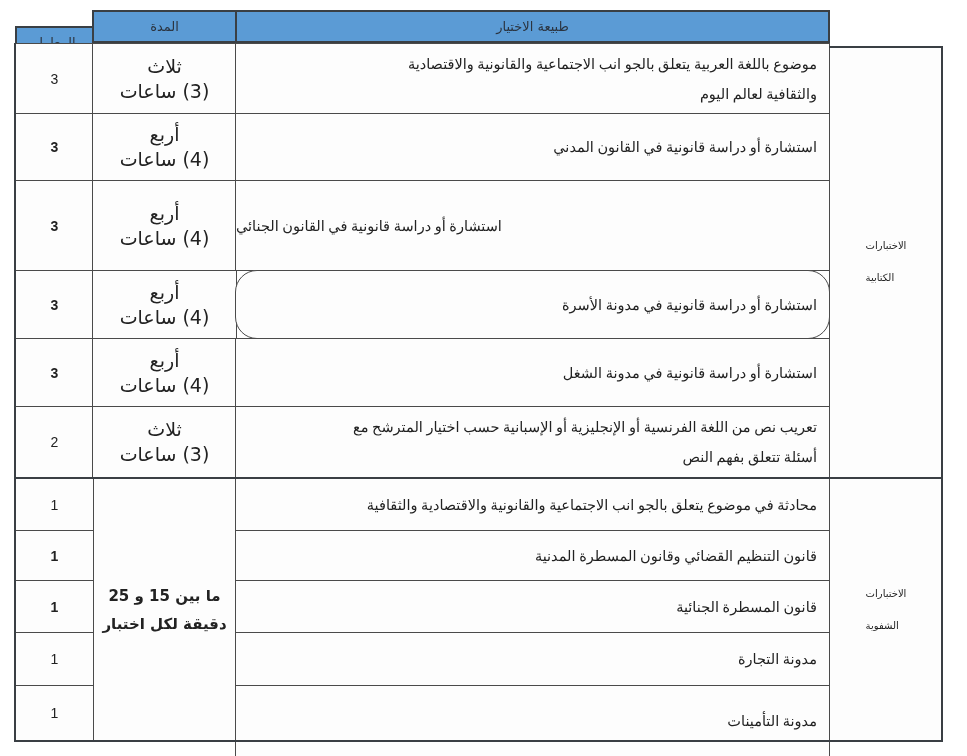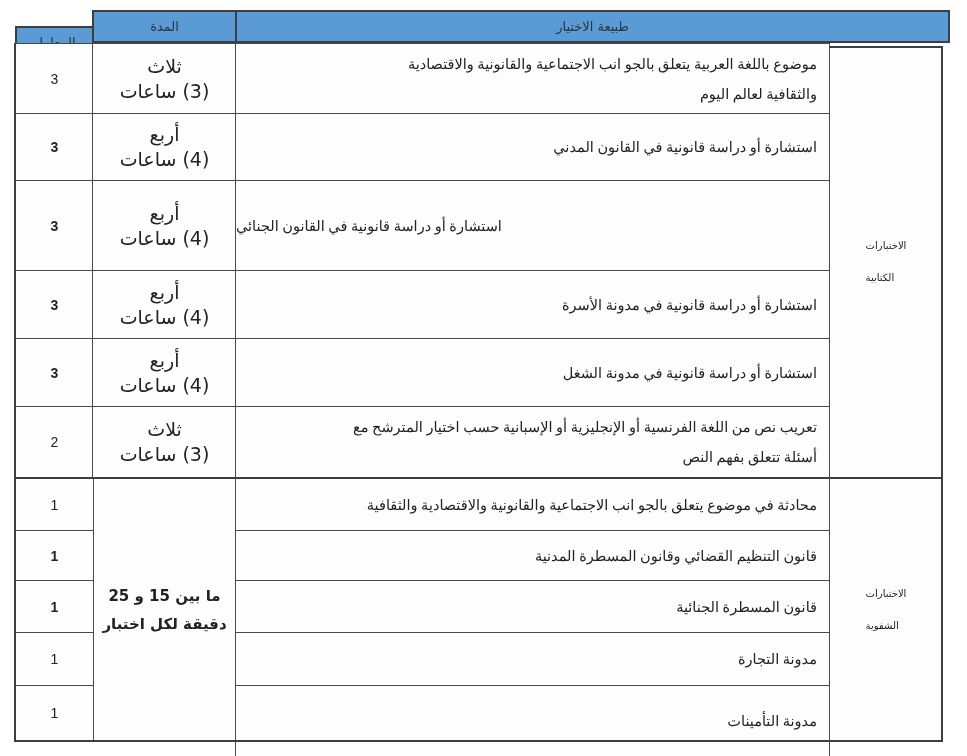--- a/index.html
+++ b/index.html
@@ -30,21 +30,21 @@
       box-sizing: border-box;
       display: flex;
       align-items: center;
       justify-content: center;
       font-size: 13px;
       color: #2b3440;
       direction: rtl;
     }
     .hdr-coef { left: 15px; width: 79px; margin-top: 16px; }
     .hdr-dur { left: 92px; width: 145px; }
-    .hdr-nat { left: 235px; width: 715px; }
+    .hdr-nat { left: 235px; width: 595px; }
 
     
     .cell {
       position: absolute;
       box-sizing: border-box;
       border: 1px solid #4a4a4a;
       background: #fdfdfd;
       display: flex;
       align-items: center;
     }
@@ -158,21 +158,21 @@
     <span class="txt">استشارة أو دراسة قانونية في القانون الجنائي</span>
   </div>
 
   <div class="cell coef bold" style="top:270px;height:69px;">
       <span>3</span>
     </div>
   <div class="cell dur" style="top:270px;height:69px;">
     <span>أربع</span>
     <span>(4) ساعات</span>
   </div>
-  <div class="cell nat" style="top:270px;height:69px;">
+  <div class="cell nat" style="top:270px;height:69px;border-radius:22px;">
     <span class="txt">استشارة أو دراسة قانونية في مدونة الأسرة</span>
   </div>
 
   <div class="cell coef bold" style="top:338px;height:69px;">
       <span>3</span>
     </div>
   <div class="cell dur" style="top:338px;height:69px;">
     <span>أربع</span>
     <span>(4) ساعات</span>
   </div>

